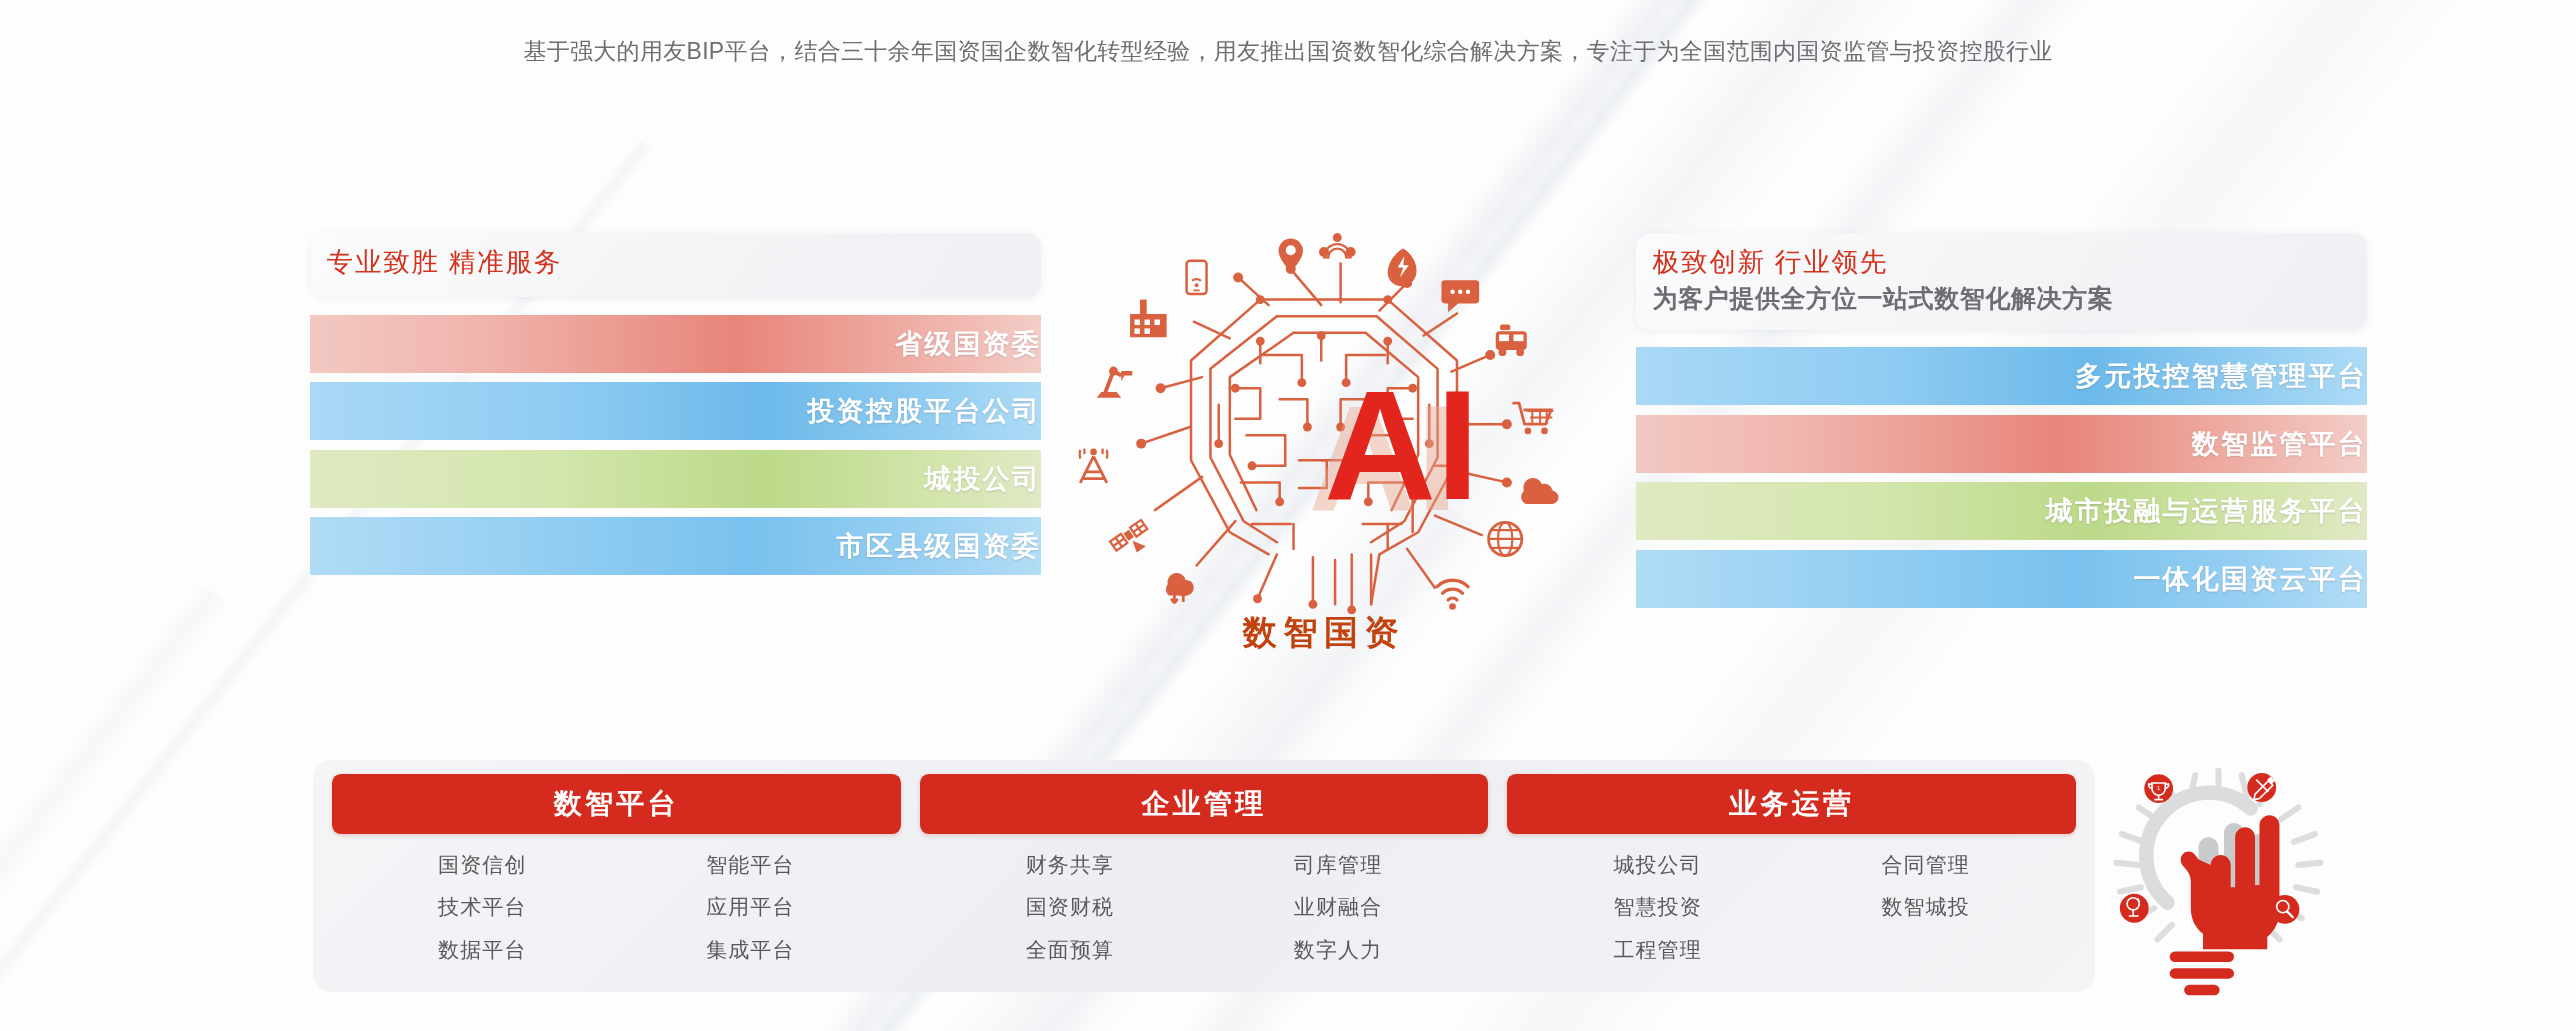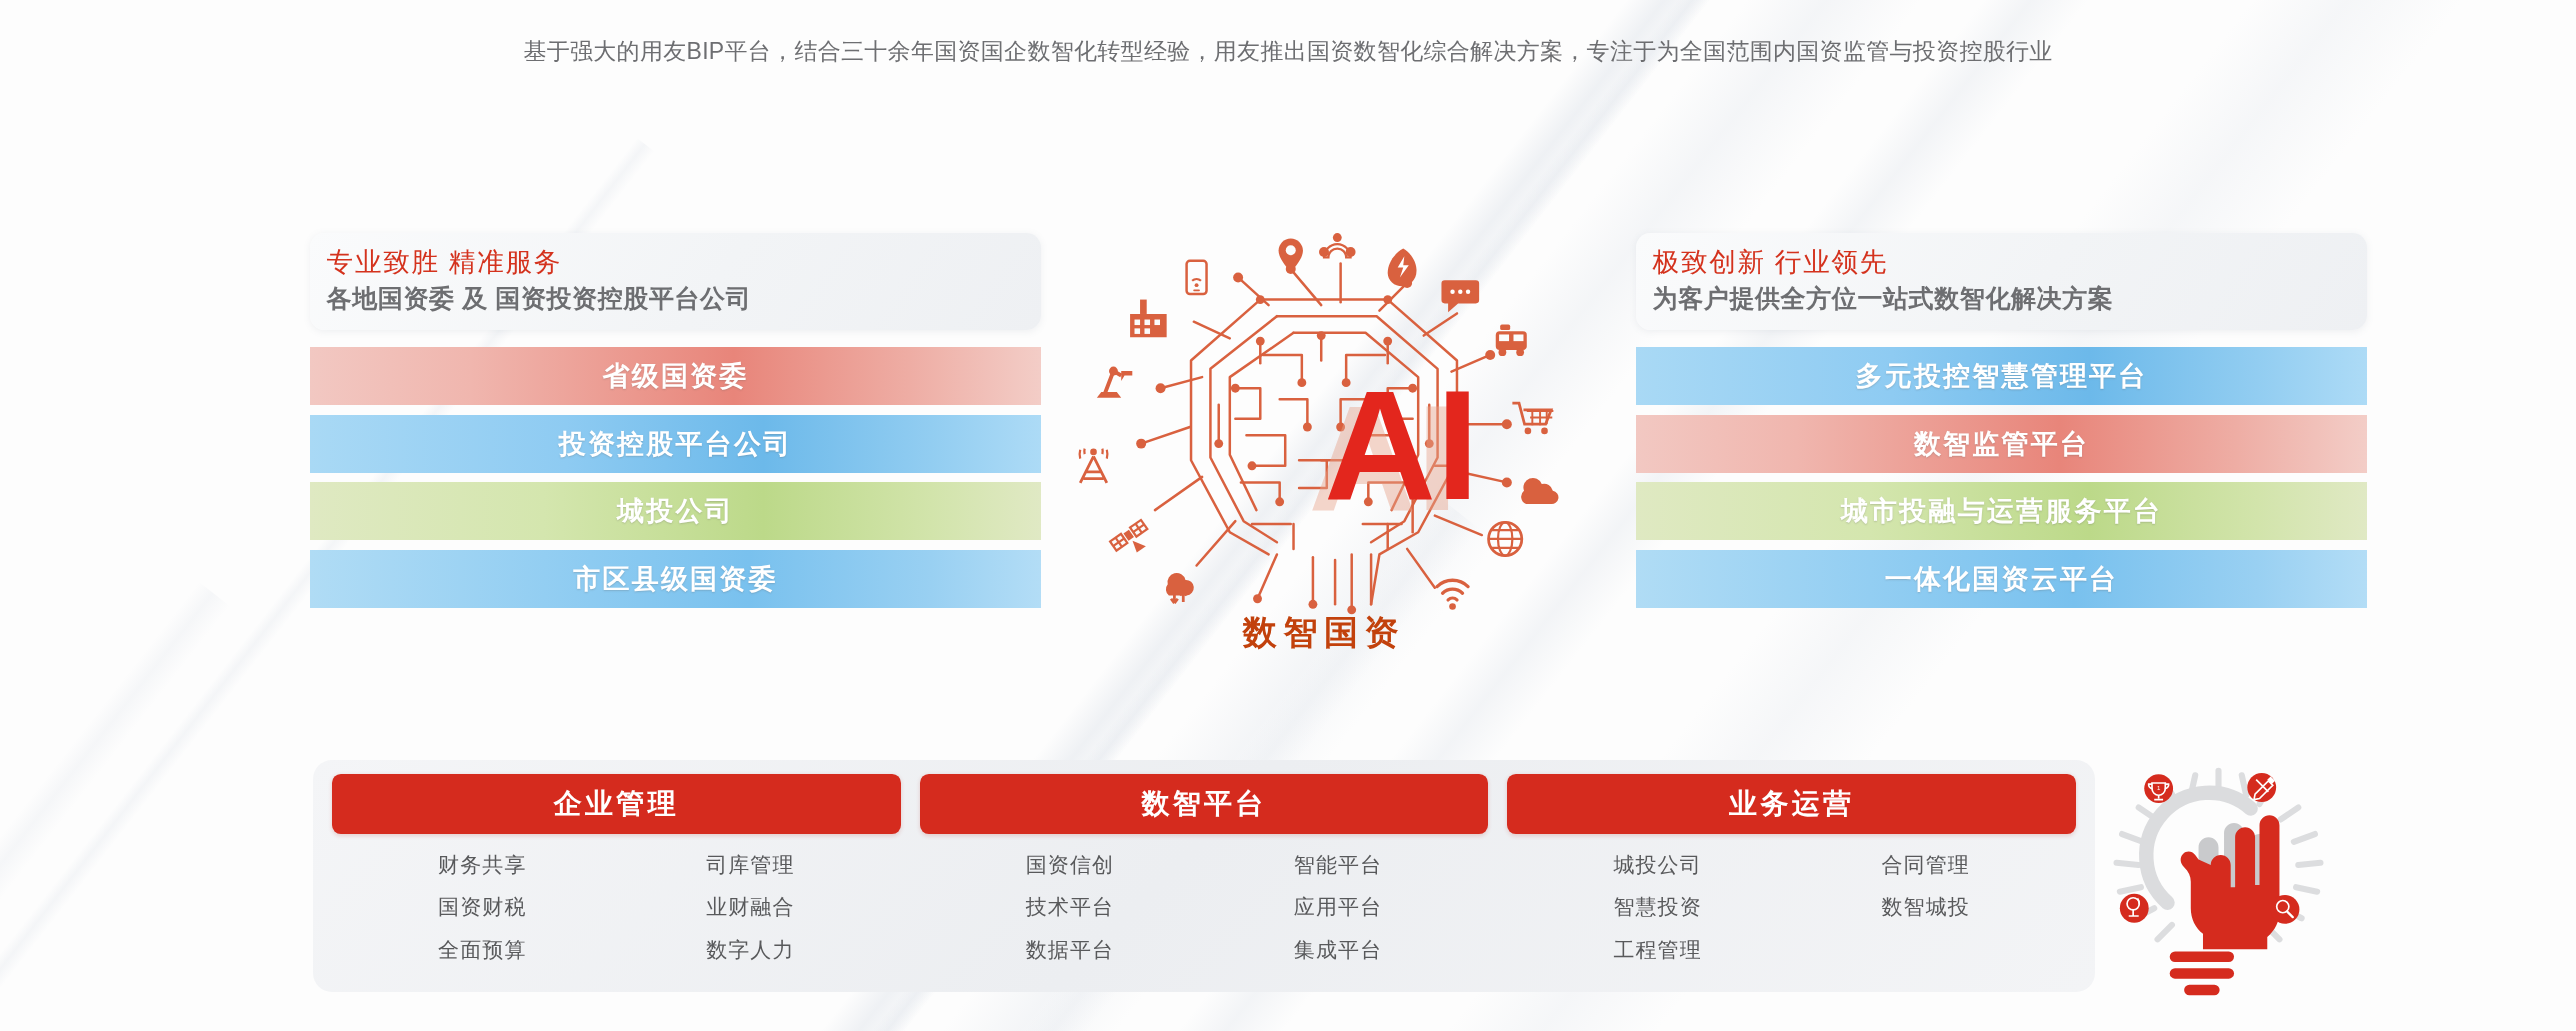--- a/index.html
+++ b/index.html
@@ -31,21 +31,21 @@
   #col-right{left:1601px;margin-left:35px;}
   .col-head{
     position:relative;border-radius:14.4px;padding:13.3px 16.6px 15.5px 16.6px;
     background:linear-gradient(125deg,#fafbfc 0%,#f2f4f6 55%,#eef0f3 100%);
     box-shadow:0 1.1px 7.8px rgba(120,130,145,.10);
   }
   .col-head .ttl{color:#d4321d;font-size:26.6px;font-weight:normal;letter-spacing:1.7px;line-height:1.25;margin-bottom:2.2px;}
   .col-head .sub{color:#6d6e71;font-size:25px;font-weight:bold;letter-spacing:0.6px;line-height:1.3;}
   .bars{margin-top:17.7px;}
   .bar{
-    height:58px;display:flex;align-items:center;justify-content:center;
+    height:58px;display:flex;align-items:center;justify-content:flex-end;
     margin-bottom:9.4px;
   }
   .bar span{
     color:#ffffff;font-size:27px;font-weight:bold;letter-spacing:2.2px;
     text-shadow:0 0.6px 1.7px rgba(90,90,90,.25);
   }
   .bar-red  {background:linear-gradient(90deg,#f2c8c2 0%,#f0b6ae 22%,#e8857a 58%,#eeada4 82%,#f3cdc7 100%);}
   .bar-blue {background:linear-gradient(90deg,#a9d9f5 0%,#8ecbf2 35%,#6cb9ea 62%,#92cdf1 85%,#addbf6 100%);}
   .bar-green{background:linear-gradient(90deg,#dfe9c2 0%,#d4e6ae 32%,#bcd989 62%,#d2e4ab 85%,#e0e9c4 100%);}
   .bar-blue2{background:linear-gradient(90deg,#b0dcf5 0%,#93cef2 32%,#79c1ee 60%,#99d0f2 85%,#b3ddf6 100%);}
@@ -93,21 +93,20 @@
   <div class="streak s8"></div>
 </div>
 
 <div id="intro">
   <p>基于强大的用友BIP平台，结合三十余年国资国企数智化转型经验，用友推出国资数智化综合解决方案，专注于为全国范围内国资监管与投资控股行业</p>
 </div>
 
 <div class="col" id="col-left">
   <div class="col-head">
     <div class="ttl">专业致胜  精准服务</div>
-    <div class="sub">各地国资委 及 国资投资控股平台公司</div>
   </div>
   <div class="bars">
     <div class="bar bar-red">
         <span>省级国资委</span>
       </div>
     <div class="bar bar-blue">
         <span>投资控股平台公司</span>
       </div>
     <div class="bar bar-green">
         <span>城投公司</span>
@@ -346,40 +345,40 @@
       </g>
     </g>
   </svg>
   <div class="brand">数智国资</div>
 </div>
 
 <div id="bottom-panel">
   <div id="cards">
 
     <div class="card">
+      <div class="card-head">数智平台</div>
+      <div class="card-body">
+        <span>国资信创</span>
+        <span>智能平台</span>
+        <span>技术平台</span>
+        <span>应用平台</span>
+        <span>数据平台</span>
+        <span>集成平台</span>
+      </div>
+    </div>
+
+    <div class="card">
       <div class="card-head">企业管理</div>
       <div class="card-body">
         <span>财务共享</span>
         <span>司库管理</span>
         <span>国资财税</span>
         <span>业财融合</span>
         <span>全面预算</span>
         <span>数字人力</span>
-      </div>
-    </div>
-
-    <div class="card">
-      <div class="card-head">数智平台</div>
-      <div class="card-body">
-        <span>国资信创</span>
-        <span>智能平台</span>
-        <span>技术平台</span>
-        <span>应用平台</span>
-        <span>数据平台</span>
-        <span>集成平台</span>
       </div>
     </div>
 
     <div class="card">
       <div class="card-head">业务运营</div>
       <div class="card-body">
         <span>城投公司</span>
         <span>合同管理</span>
         <span>智慧投资</span>
         <span>数智城投</span>

